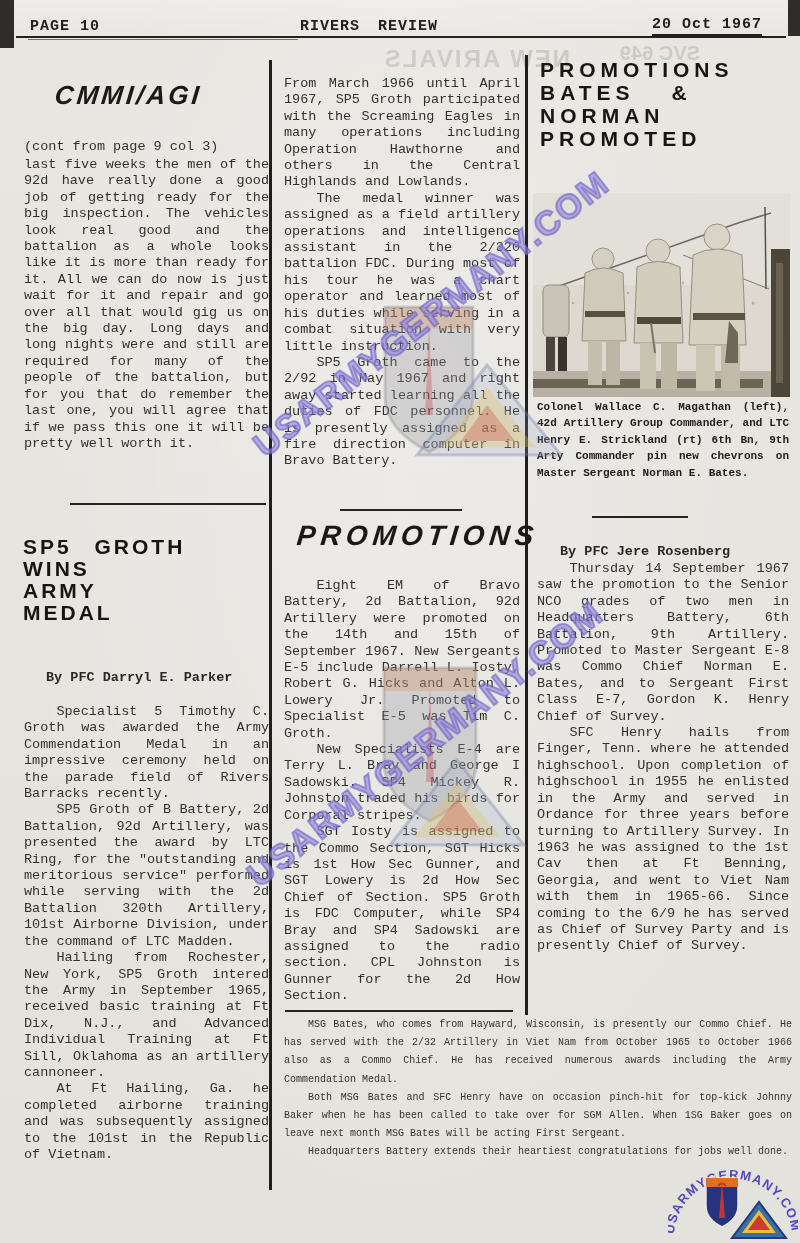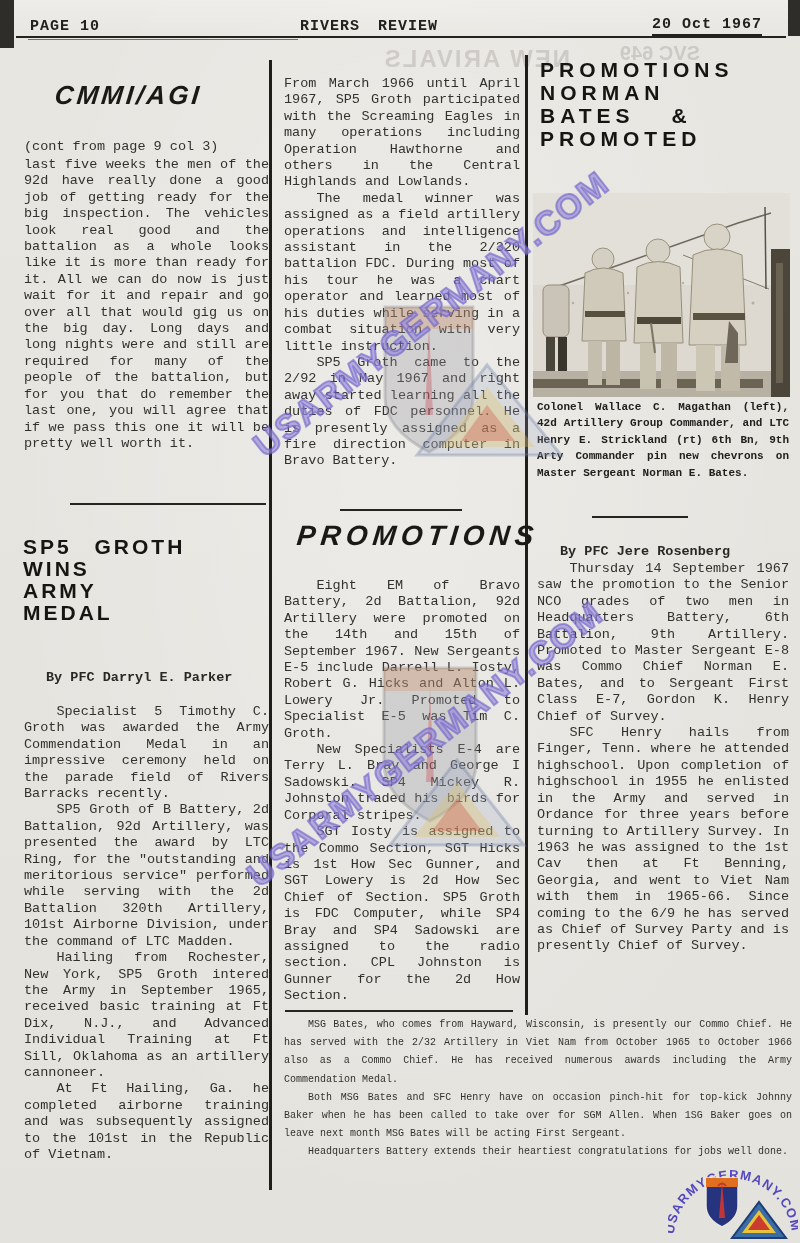--- a/index.html
+++ b/index.html
@@ -116,22 +116,22 @@
   <div class="col" style="left:284px;top:578px;width:236px;">
       <p>Eight EM of Bravo Battery, 2d Battalion, 92d Artillery were promoted on the 14th and 15th of September 1967. New Sergeants E-5 include Darrell L. Iosty, Robert G. Hicks and Alton L. Lowery Jr. Promoted to Specialist E-5 was Tim C. Groth.</p>
       <p>New Specialists E-4 are Terry L. Bray and George I Sadowski. SP4 Mickey R. Johnston traded his birds for Corporal stripes.</p>
       <p>SGT Iosty is assigned to the Commo Section, SGT Hicks is 1st How Sec Gunner, and SGT Lowery is 2d How Sec Chief of Section. SP5 Groth is FDC Computer, while SP4 Bray and SP4 Sadowski are assigned to the radio section. CPL Johnston is Gunner for the 2d How Section.</p>
     </div>
 
   <div class="hrule" style="left:285px;top:1010px;width:228px;"></div>
 
   <div class="block-head bates-head" style="left:540px;top:58px;width:250px;">
       <div>PROMOTIONS</div>
+      <div>BATES &amp;</div>
       <div>NORMAN</div>
-      <div>BATES &amp;</div>
       <div>PROMOTED</div>
     </div>
 
   <div class="photo">
     <svg width="257" height="204" viewBox="0 0 257 204">
       <rect x="0" y="0" width="257" height="204" fill="#ddd9d1"></rect>
       <rect x="0" y="0" width="257" height="92" fill="#e3e0d9"></rect>
       <path d="M12,98 L205,30 L238,20" stroke="#6d695e" stroke-width="1.5" fill="none"></path>
       <path d="M150,62 L236,96" stroke="#807b6e" stroke-width="1" fill="none"></path>
       <path d="M232,14 L233,96" stroke="#56524a" stroke-width="1.5" fill="none"></path>

